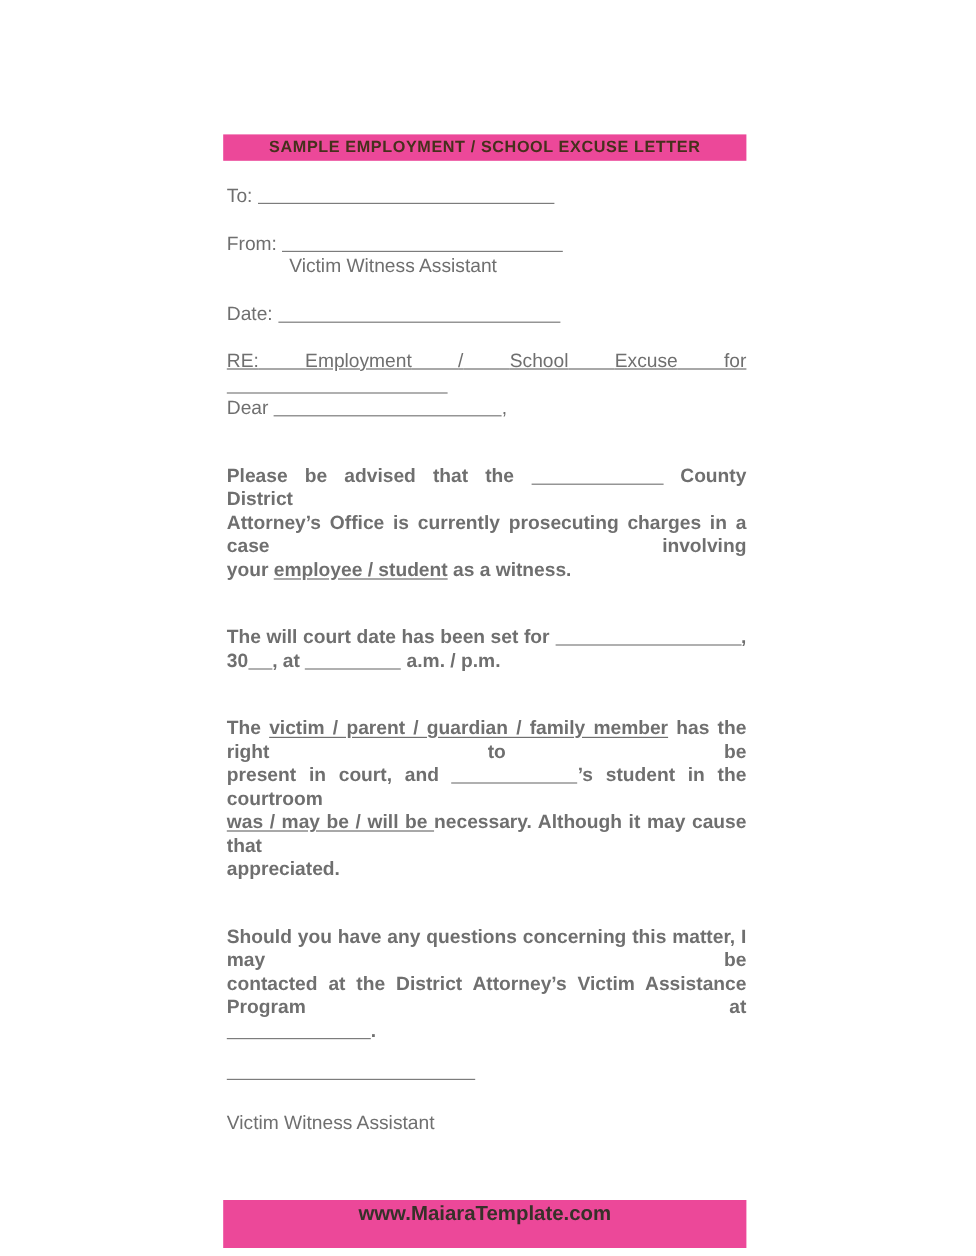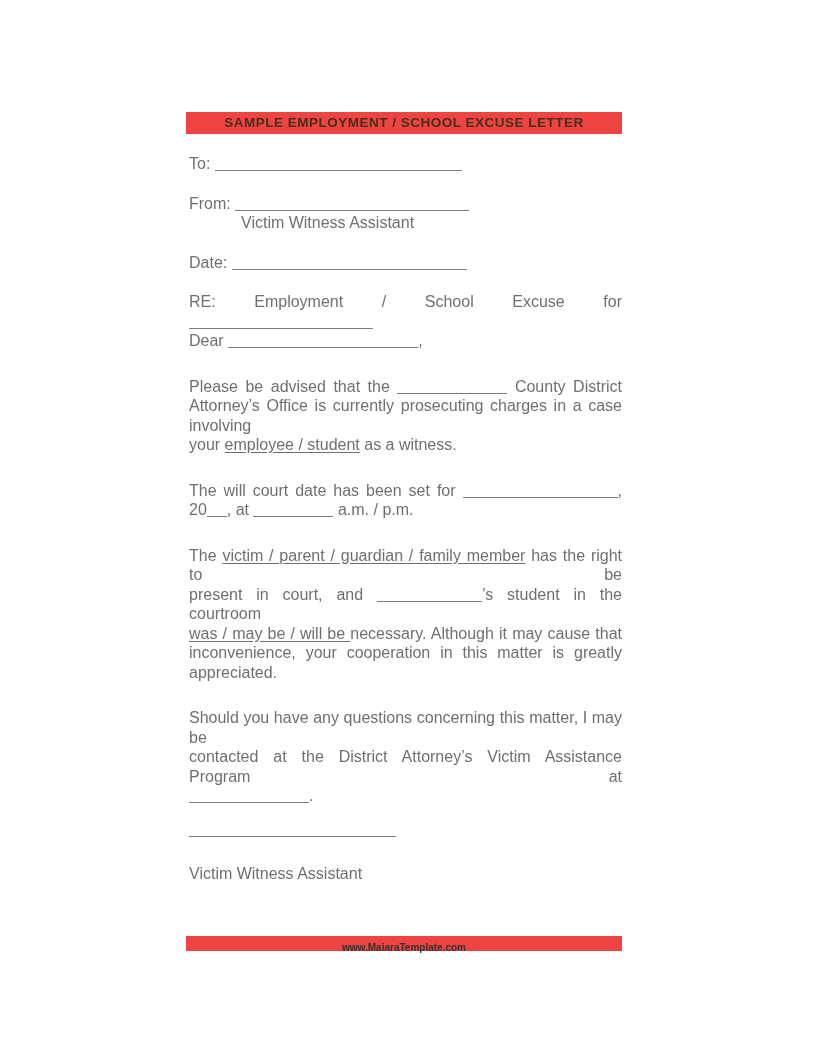--- a/index.html
+++ b/index.html
@@ -7,37 +7,37 @@
     position: relative;
     width: 813px;
     height: 1047px;
     background: #ffffff;
     overflow: hidden;
     font-family: "Liberation Sans", sans-serif;
   }
   .banner {
     width: 436px;
     margin-left: 186px;
-    background: #ef4444;
+    background: #ec4899;
     text-align: center;
   }
   .header-banner {
     margin-top: 112px;
     height: 22px;
     line-height: 22px;
     font-size: 13.5px;
     font-weight: bold;
     letter-spacing: 0.5px;
     color: #46301c;
   }
   .footer-banner {
     margin-top: 53px;
-    height: 15px;
+    height: 40px;
     line-height: 23px;
-    font-size: 10px;
+    font-size: 17px;
     font-weight: bold;
     color: #363129;
   }
   .content {
     width: 433px;
     margin-left: 189px;
     color: #6f6f6f;
     font-size: 16px;
     line-height: 19.5px;
   }
@@ -51,23 +51,23 @@
     transform: translateY(2px);
   }
   .w247 { width: 247px; } .w234 { width: 234px; } .w235 { width: 235px; }
   .w184 { width: 184px; } .w190 { width: 190px; } .w110 { width: 110px; }
   .w155 { width: 155px; } .w20  { width: 20px;  } .w80  { width: 80px;  }
   .w105 { width: 105px; } .w120 { width: 120px; }
   .from-sub { padding-left: 52px; }
   .m-to        { margin-top: 20px; }
   .m-from      { margin-top: 20px; }
   .m-date      { margin-top: 20px; }
-  .m-re        { margin-top: 20px; }
+  .m-re        { margin-top: 20px; text-decoration: underline; }
   .m-dear      { }
-  .m-para      { margin-top: 26px; }
+  .m-para      { margin-top: 37px; font-weight: bold; }
   .m-sincerely { margin-top: 40px; }
   .sig-line {
     margin-top: 30px;
     width: 207px;
     height: 0;
     border-bottom: 1px solid #7c7c7c;
   }
   .m-vwa { margin-top: 27px; }
 </style>
 </head>
@@ -92,28 +92,27 @@
     <div class="line m-dear"><span>Dear</span> <span class="blank w190"></span><span>,</span></div>
 
     <div class="m-para">
       <div class="line just"><span>Please be advised that the</span> <span class="blank w110"></span> <span>County District</span></div>
       <div class="line just">Attorney’s Office is currently prosecuting charges in a case involving</div>
       <div class="line"><span>your </span><span class="u">employee / student</span><span> as a witness.</span></div>
     </div>
 
     <div class="m-para">
       <div class="line just"><span>The will court date has been set for</span> <span class="blank w155"></span><span>,</span></div>
-      <div class="line"><span>20</span><span class="blank w20"></span><span>, at</span> <span class="blank w80"></span> <span>a.m. / p.m.</span></div>
+      <div class="line"><span>30</span><span class="blank w20"></span><span>, at</span> <span class="blank w80"></span> <span>a.m. / p.m.</span></div>
     </div>
 
     <div class="m-para">
       <div class="line just"><span>The </span><span class="u">victim / parent / guardian / family member</span><span> has the right to be</span></div>
       <div class="line just"><span>present in court, and</span> <span class="blank w105"></span><span>’s student in the courtroom</span></div>
       <div class="line just"><span class="u">was / may be / will be </span><span>necessary.  Although it may cause that</span></div>
-      <div class="line just">inconvenience, your cooperation in this matter is greatly</div>
       <div class="line">appreciated.</div>
     </div>
 
     <div class="m-para">
       <div class="line just">Should you have any questions concerning this matter, I may be</div>
       <div class="line just">contacted at the District Attorney’s Victim Assistance Program at</div>
       <div class="line"><span class="blank w120"></span><span>.</span></div>
     </div>
 
 

